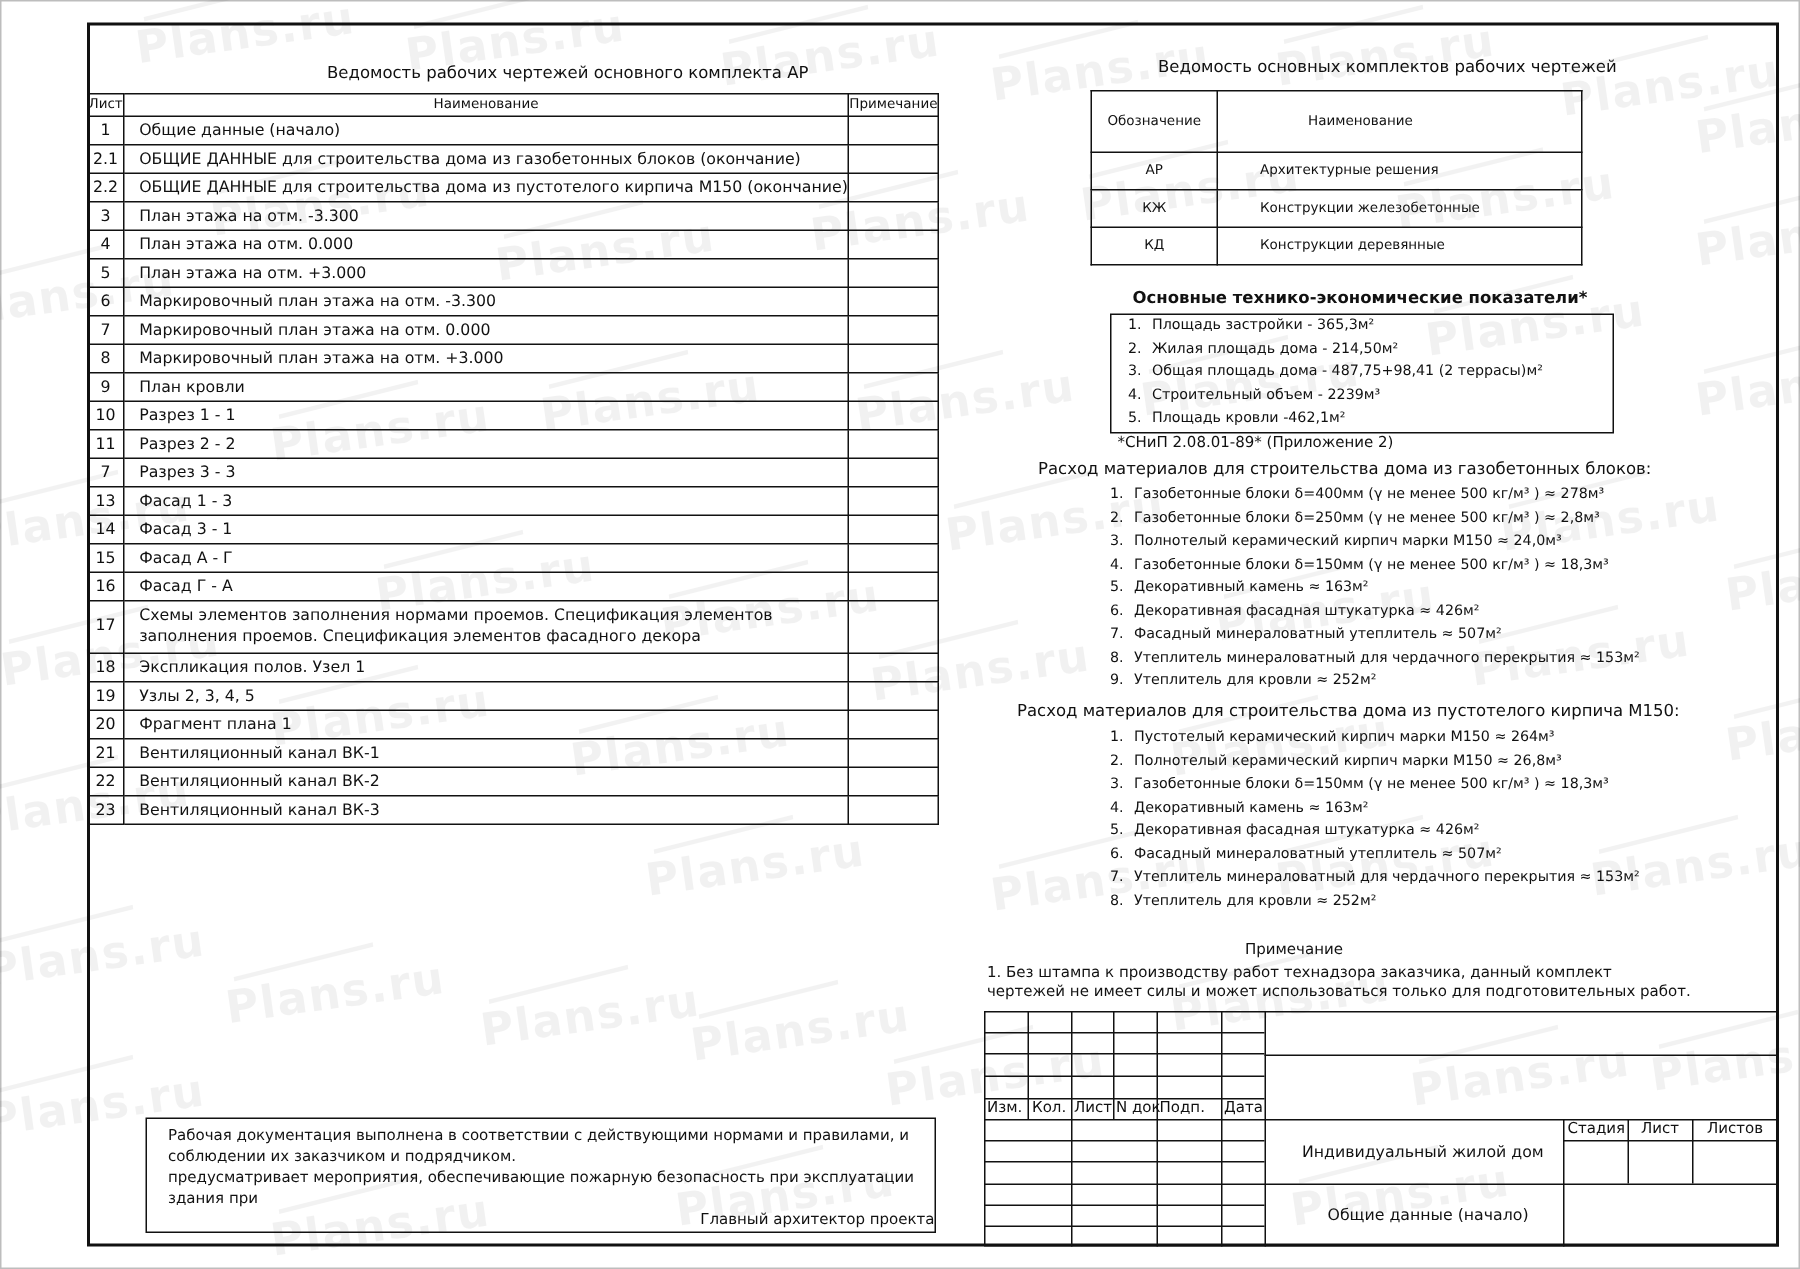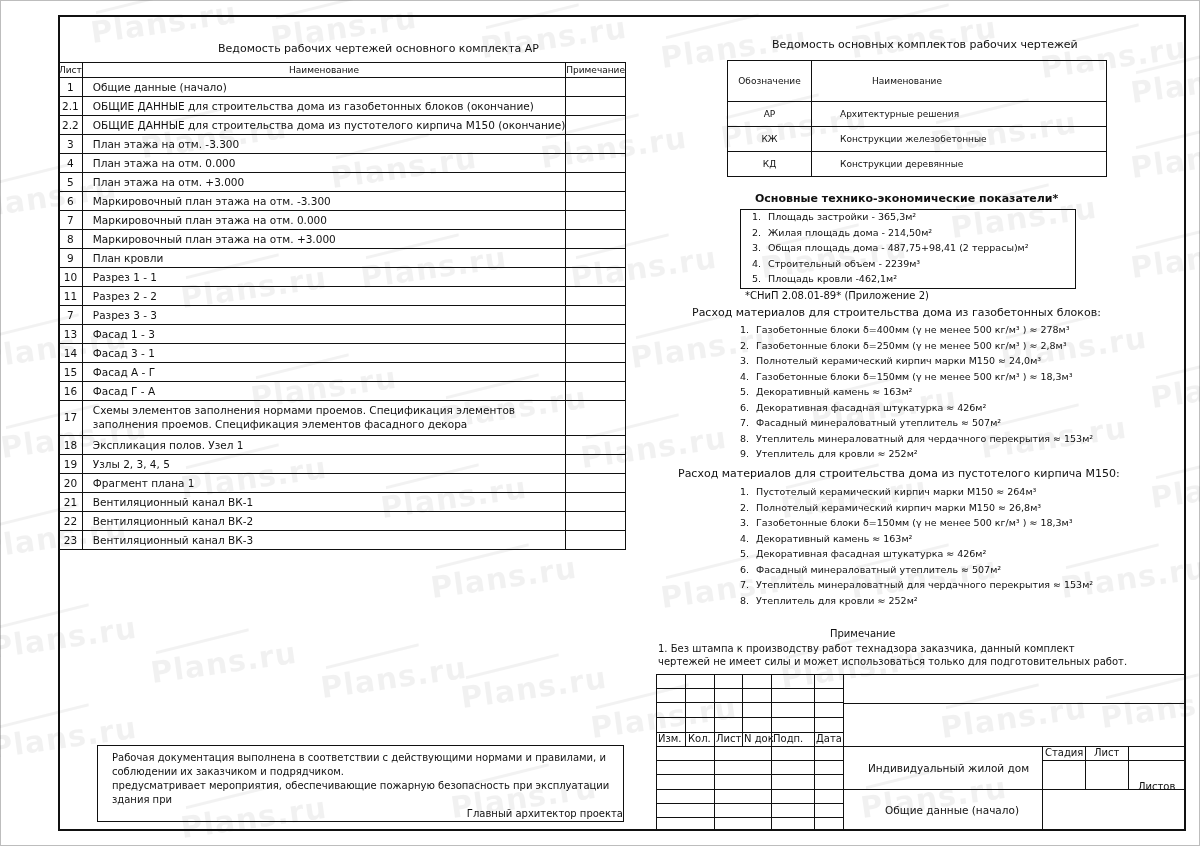--- a/index.html
+++ b/index.html
@@ -20,21 +20,21 @@
   table.main { position: absolute; left: 58px; top: 62px; border-collapse: collapse; width: 550px; }
   table.main td, table.main th { border: 1.5px solid #111; font-size: 10.5px; font-weight: normal; padding: 0 0 0 10px; height: 18px; text-align: left; }
   table.main th { font-size: 9px; height: 14px; text-align: center; padding: 0; }
   table.main td.num { text-align: center; padding: 0; width: 40px; }
   table.main td.note, table.main th.note { width: 63px; }
   table.main tr.tall td { height: 34px; line-height: 1.3; }
   table.main td.name { white-space: nowrap; }
   table.main td.wrap { white-space: normal; }
 
   
-  table.sets { position: absolute; left: 727px; top: 60px; border-collapse: collapse; width: 380px; }
+  table.sets { position: absolute; left: 727px; top: 60px; border-collapse: collapse; width: 328px; }
   table.sets td { border: 1.5px solid #111; font-size: 9px; height: 24px; padding: 0; }
   table.sets tr.head td { height: 40px; }
   table.sets td.code { width: 83px; text-align: center; }
   table.sets td.desc { padding-left: 28px; }
   table.sets tr.head td.desc { padding-left: 60px; }
 
   .tep-box { position: absolute; left: 740px; top: 209px; width: 336px; height: 80px; border: 1.5px solid #111; box-sizing: border-box; }
   .list { position: absolute; }
   .list .row { display: flex; font-size: 9.5px; white-space: nowrap; }
   .list .row .n { width: 16px; }
@@ -407,13 +407,13 @@
 <div class="tbl" style="left:688px; top:733px;">Кол.</div>
 <div class="tbl" style="left:716px; top:733px;">Лист</div>
 <div class="tbl" style="left:744px; top:733px;">N док</div>
 <div class="tbl" style="left:773px; top:733px;">Подп.</div>
 <div class="tbl" style="left:816px; top:733px;">Дата</div>
 
 <div class="tbl" style="left:868px; top:762px; font-size:10.5px;">Индивидуальный жилой дом</div>
 <div class="tbl" style="left:885px; top:804px; font-size:10.5px;">Общие данные (начало)</div>
 <div class="tbl" style="left:1045px; top:747px;">Стадия</div>
 <div class="tbl" style="left:1094px; top:747px;">Лист</div>
-<div class="tbl" style="left:1138px; top:747px;margin-top:34px;">Листов</div>
+<div class="tbl" style="left:1138px; top:747px;">Листов</div>
 
 </body></html>

